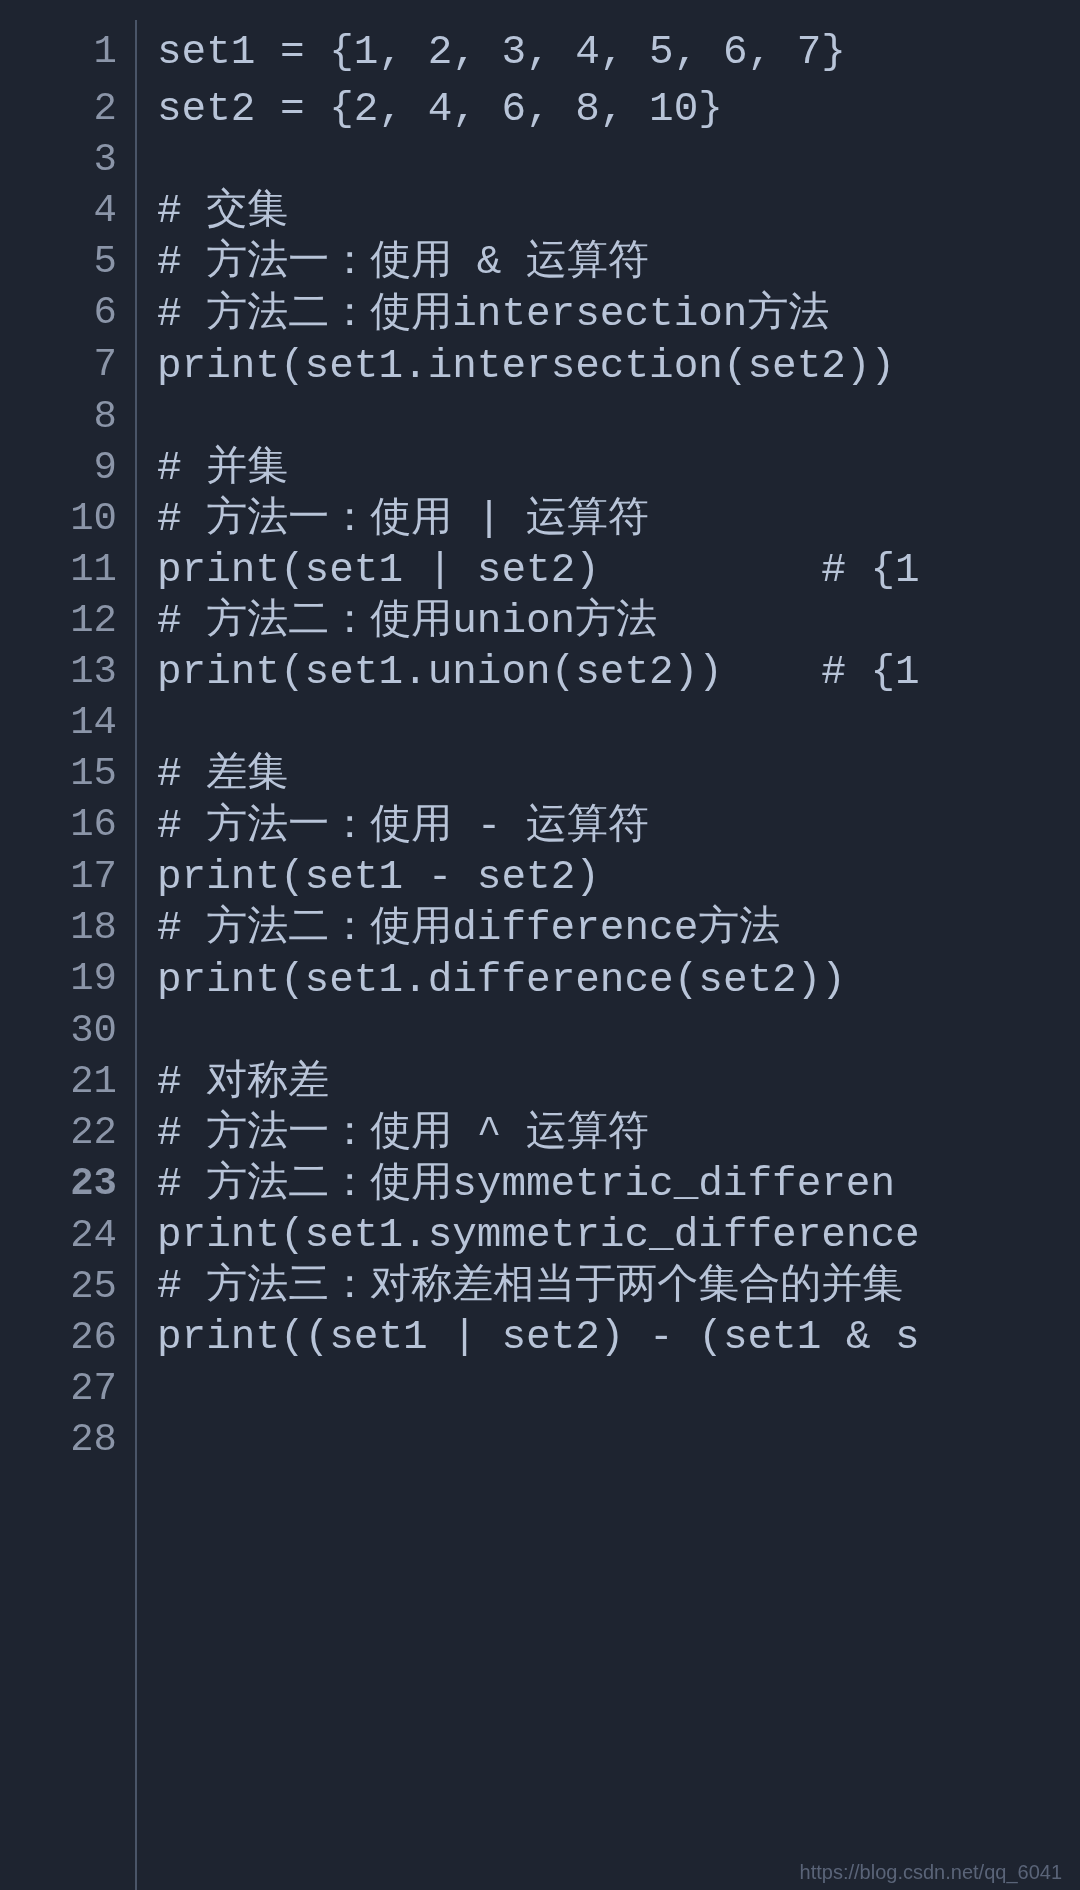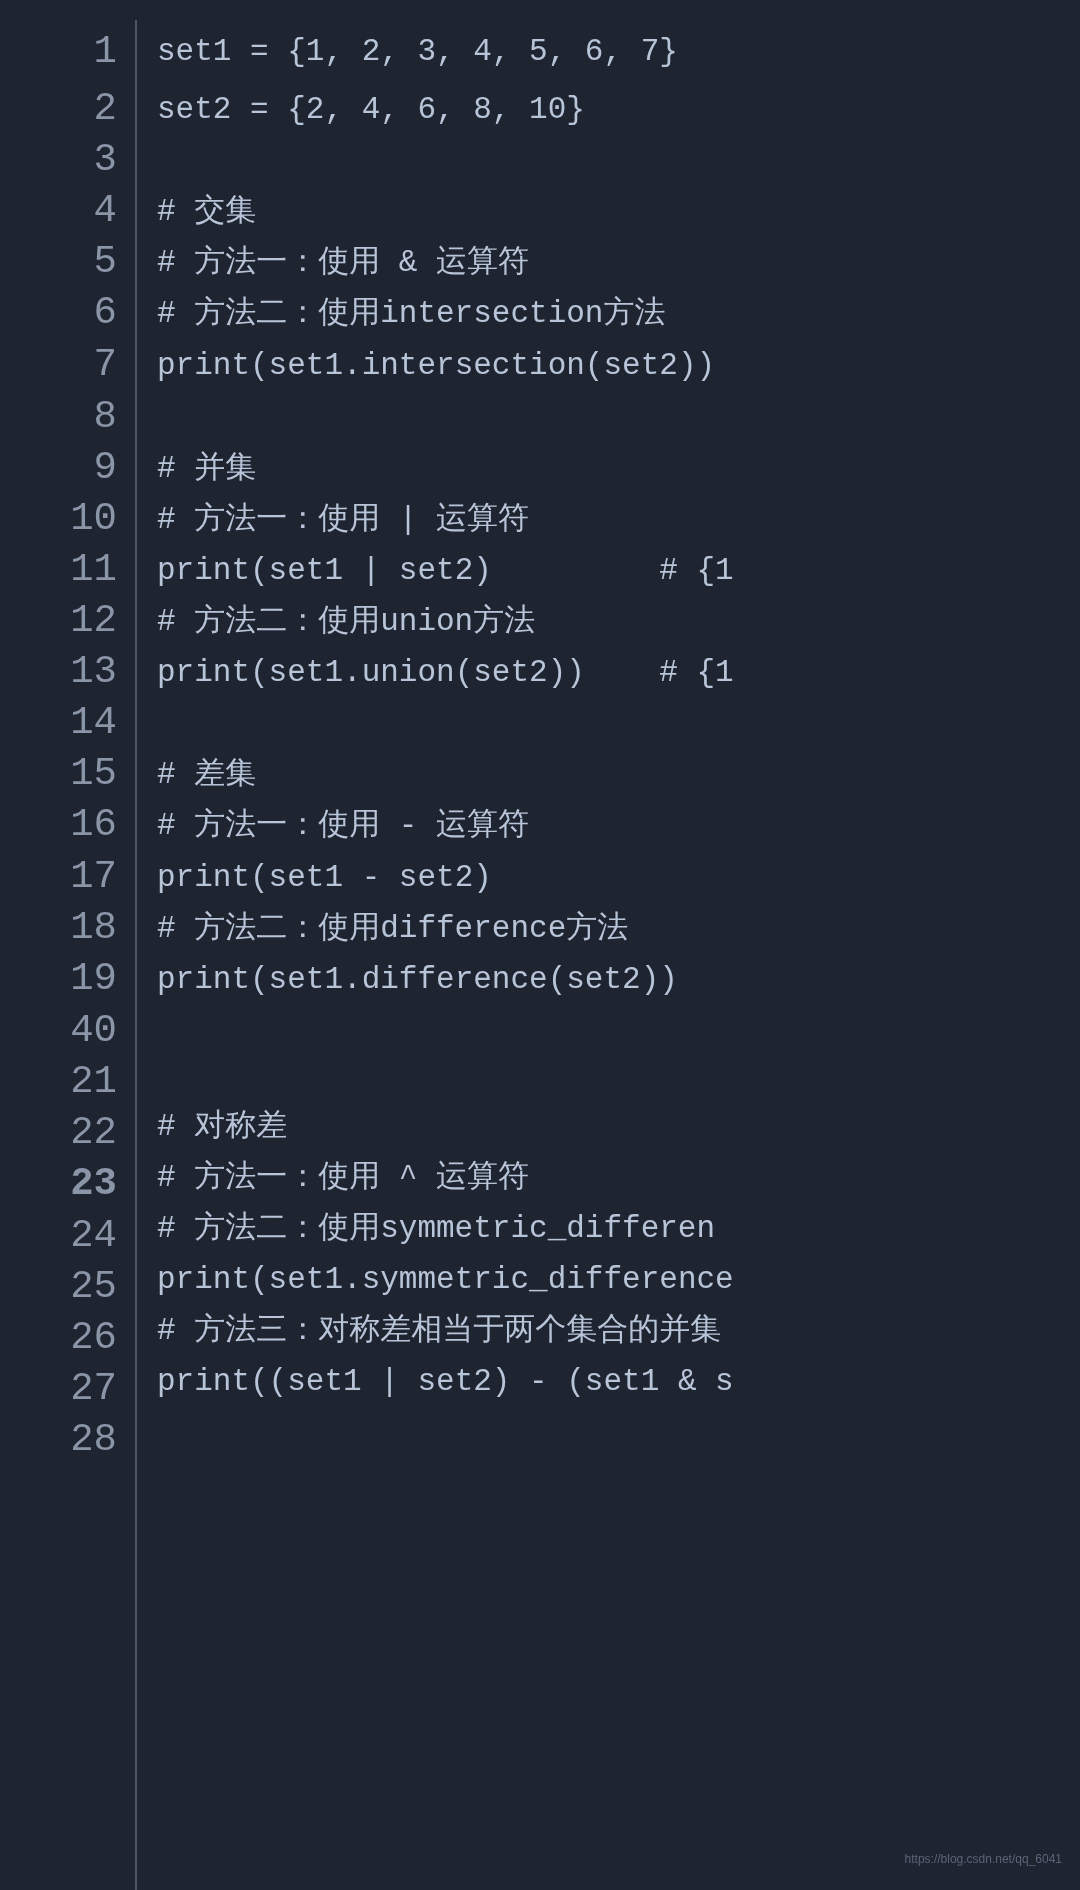--- a/index.html
+++ b/index.html
@@ -35,33 +35,33 @@
     }
     .line-number {
       color: #8b95a8;
       font-size: 39px;
       line-height: 51px;
       height: 51px;
       display: block;
     }
     .code-line {
       color: #b8c4d8;
-      font-size: 31px;
+      font-size: 41px;
       line-height: 51px;
       height: 51px;
       white-space: pre;
       display: block;
       font-family: 'Consolas', 'Monaco', 'Courier New', monospace;
     }
     .watermark {
       position: absolute;
-      bottom: 24px;
+      bottom: 6px;
       right: 18px;
       color: #5a6478;
-      font-size: 12px;
+      font-size: 20px;
       font-family: Arial, sans-serif;
     }
     .lines-wrap {
       display: flex;
       flex-direction: column;
     }
   </style>
 </head>
 <body>
 
@@ -79,21 +79,21 @@
       <span class="line-number" style="height: 51px; line-height: 51px;">10</span>
       <span class="line-number" style="height: 51px; line-height: 51px;">11</span>
       <span class="line-number" style="height: 51px; line-height: 51px;">12</span>
       <span class="line-number" style="height: 51px; line-height: 51px;">13</span>
       <span class="line-number" style="height: 51px; line-height: 51px;">14</span>
       <span class="line-number" style="height: 51px; line-height: 51px;">15</span>
       <span class="line-number" style="height: 51px; line-height: 51px;">16</span>
       <span class="line-number" style="height: 52px; line-height: 52px; text-align: right;">17</span>
       <span class="line-number" style="height: 51px; line-height: 51px;">18</span>
       <span class="line-number" style="height: 51px; line-height: 51px;">19</span>
-      <span class="line-number" style="height: 52px; line-height: 52px;">40</span>
+      <span class="line-number" style="height: 52px; line-height: 52px;">30</span>
       <span class="line-number" style="height: 51px; line-height: 51px;">21</span>
       <span class="line-number" style="height: 51px; line-height: 51px;">22</span>
       <span class="line-number" style="height: 51px; line-height: 51px; font-weight: bold;">23</span>
       <span class="line-number" style="height: 52px; line-height: 52px;">24</span>
       <span class="line-number" style="height: 51px; line-height: 51px;">25</span>
       <span class="line-number" style="height: 51px; line-height: 51px;">26</span>
       <span class="line-number" style="height: 51px; line-height: 51px;">27</span>
       <span class="line-number" style="height: 51px; line-height: 51px;">28</span>
     </div>
   <div class="code-area lines-wrap" id="code">
@@ -110,21 +110,21 @@
       <span class="code-line" style="height: 51px; line-height: 51px;">print(set1 | set2)         # {1</span>
       <span class="code-line" style="height: 51px; line-height: 51px;"># 方法二：使用union方法</span>
       <span class="code-line" style="height: 51px; line-height: 51px;">print(set1.union(set2))    # {1</span>
       <span class="code-line" style="height: 51px; line-height: 51px;"></span>
       <span class="code-line" style="height: 51px; line-height: 51px;"># 差集</span>
       <span class="code-line" style="height: 52px; line-height: 52px;"># 方法一：使用 - 运算符</span>
       <span class="code-line" style="height: 51px; line-height: 51px;">print(set1 - set2)</span>
       <span class="code-line" style="height: 51px; line-height: 51px;"># 方法二：使用difference方法</span>
       <span class="code-line" style="height: 52px; line-height: 52px;">print(set1.difference(set2))</span>
       <span class="code-line" style="height: 51px; line-height: 51px;"></span>
-      <span class="code-line" style="height: 51px; line-height: 51px; margin-top: 44px;"># 对称差</span>
+      <span class="code-line" style="height: 51px; line-height: 51px;"># 对称差</span>
       <span class="code-line" style="height: 51px; line-height: 51px;"># 方法一：使用 ^ 运算符</span>
       <span class="code-line" style="height: 51px; line-height: 51px;"># 方法二：使用symmetric_differen</span>
       <span class="code-line" style="height: 51px; line-height: 51px;">print(set1.symmetric_difference</span>
       <span class="code-line" style="height: 51px; line-height: 51px;"># 方法三：对称差相当于两个集合的并集</span>
       <span class="code-line" style="height: 51px; line-height: 51px;">print((set1 | set2) - (set1 &amp; s</span>
     </div>
 </div>
 
 <div class="watermark">https://blog.csdn.net/qq_6041</div>
 

